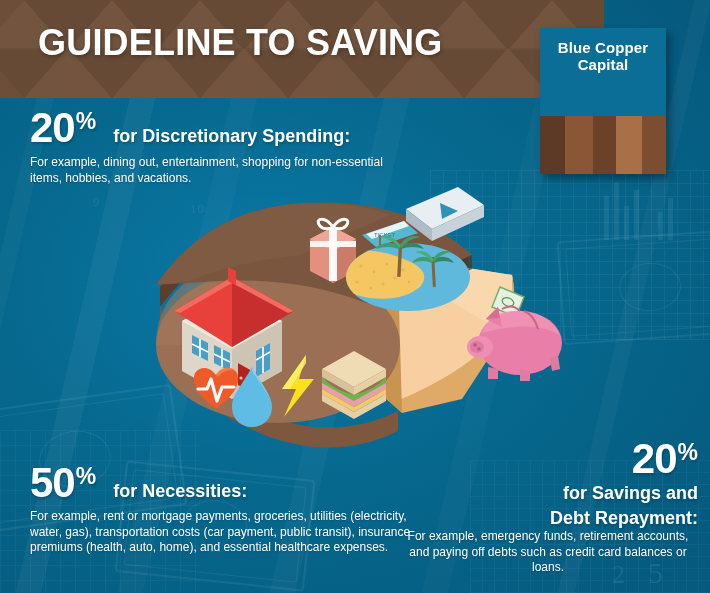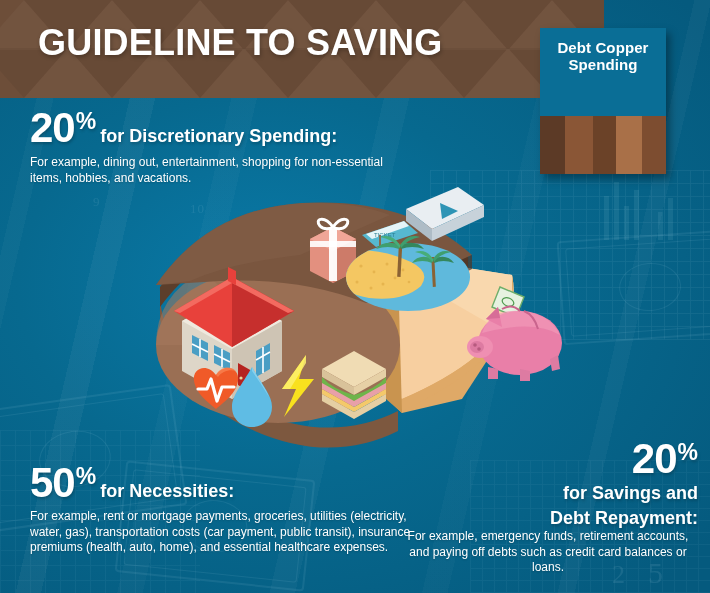--- a/index.html
+++ b/index.html
@@ -132,21 +132,21 @@
     text-shadow:1px 2px 3px rgba(0,0,0,.22);
   }
   .pct-num{
     font-size:42px;font-weight:bold;line-height:40px;letter-spacing:-1px;
   }
   .pct-sym{
     font-size:23px;font-weight:bold;line-height:23px;margin-left:1px;
     position:relative;top:-13px;
   }
   .pct-label{
-    font-size:18px;font-weight:bold;line-height:20px;margin-left:4px;
+    font-size:18px;font-weight:bold;line-height:20px;margin-left:17px;
   }
   .blk-body{
     font-size:12px;line-height:15.5px;font-weight:normal;
     text-shadow:0 1px 2px rgba(0,0,0,.2);
   }
 
   #blk-30{left:30px;top:108px;width:360px;}
   #blk-30 .blk-body{margin-top:7px;}
 
   #blk-50{left:30px;top:463px;width:400px;}
@@ -231,22 +231,22 @@
 
   <div class="logo">
     <div class="logo-bars">
       <i style="flex:1;background:#5c3a26;"></i>
       <i style="flex:1.1;background:#8a5636;"></i>
       <i style="flex:.9;background:#6b4228;"></i>
       <i style="flex:1.05;background:#a97048;"></i>
       <i style="flex:.95;background:#7d4d30;"></i>
     </div>
     <div class="logo-name">
-      <div>Debt Copper</div>
-      <div>Spending</div>
+      <div>Blue Copper</div>
+      <div>Capital</div>
     </div>
   </div>
 
   <div class="pie-wrap">
     <svg width="440" height="300" viewBox="0 0 440 300">
       <defs>
         <clipPath id="clipSand">
             <ellipse cx="109" cy="57" rx="62" ry="34"></ellipse>
           </clipPath>
       </defs>

